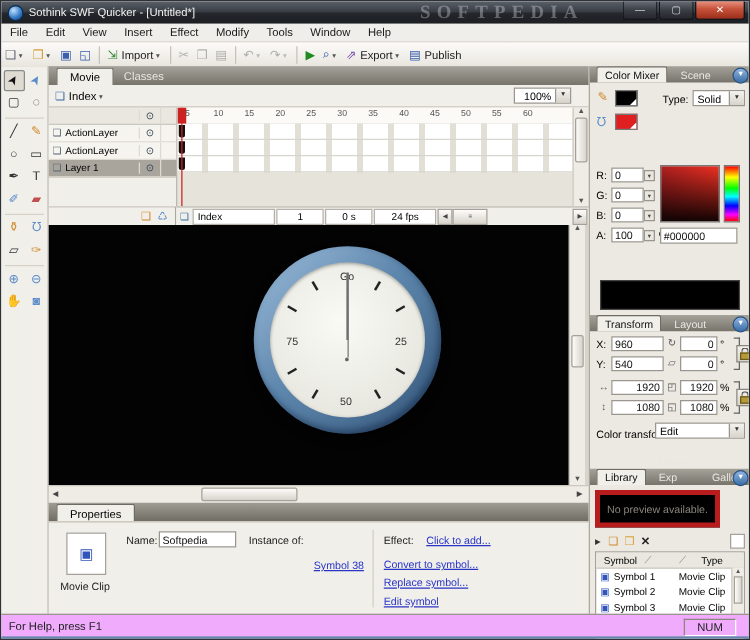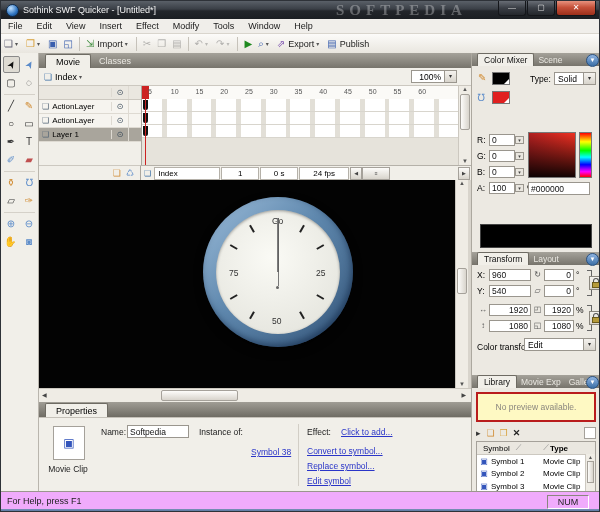--- a/index.html
+++ b/index.html
@@ -40,21 +40,21 @@
   .tool-row{display:flex;justify-content:center;}
   .tool{width:17px;height:17px;margin:0 0 1px 1px;font-size:10px;line-height:17px;text-align:center;color:#333;}
   .tool.sel{border:1px solid #8a8a8a;background:#dedbd3;border-radius:2px;box-sizing:border-box;line-height:15px;}
   .tool-sep{height:1px;background:#d5d1c9;margin:2px 3px;}
   .rot{display:inline-block;transform:rotate(-60deg);}
   .c-blk{color:#111;}.c-blu{color:#5b8bc9;}.c-ora{color:#d08a30;}.c-red{color:#c05050;}
   
   .ptabs{height:13px;background:linear-gradient(#a5a29a,#77746c);display:flex;align-items:flex-end;position:relative;}
   .ptab-act{background:#f1efe9;border:1px solid #6e6b63;border-bottom:none;border-radius:2px 2px 0 0;
     font-size:8.5px;padding:0 6px;height:12px;line-height:13px;margin-left:5px;color:#111;}
-  .ptab-in{font-size:8.5px;color:#e9e7e1;padding:0 4px;line-height:12px;}
+  .ptab-in{font-size:8.5px;color:#e9e7e1;padding:0 10px;line-height:12px;}
   .chev{position:absolute;right:2px;top:1px;width:11px;height:11px;border-radius:50%;
     background:linear-gradient(#8fb4e2,#3a6ea5);border:1px solid #2a5180;color:#fff;
     font-size:6px;line-height:10px;text-align:center;}
   .fld{background:#fff;border:1px solid #9a968e;font-size:8.5px;color:#111;
     font-family:"Liberation Sans",sans-serif;padding:0 2px;box-sizing:border-box;}
   .spin{width:9px;border:1px solid #9a968e;background:#e9e6df;font-size:5px;color:#444;
     text-align:center;box-sizing:border-box;}
   .lnk{color:#2a35c8;text-decoration:underline;font-size:8.5px;}
   .sel-dd{background:#fff;border:1px solid #9a968e;font-size:8.5px;display:flex;align-items:center;box-sizing:border-box;}
   .sel-dd .val{flex:1;padding:0 3px;}
@@ -141,21 +141,21 @@
   .rainbow{position:absolute;left:107px;top:66px;width:11px;height:44px;border:1px solid #777;
     background:linear-gradient(#ff0000,#ffff00 20%,#00ff00 40%,#00ffff 55%,#0000ff 72%,#ff00ff 88%,#ff0000);}
   .blackbar{position:absolute;left:8px;width:110px;height:22px;background:#000;border:1px solid #444;}
   .tf-content{position:relative;height:100px;}
   .tf-row{position:absolute;left:5px;display:flex;align-items:center;height:13px;}
   .tico{width:13px;text-align:center;color:#555;font-size:8px;}
   .brk{position:absolute;width:4px;height:24px;border:1px solid #666;border-left:none;}
   .lockbtn{position:absolute;width:12px;height:12px;border:1px solid #8a867e;background:linear-gradient(#f4f2ee,#d8d4cc);}
   .lockbtn::before{content:"";position:absolute;left:3px;top:1px;width:4px;height:4px;border:1px solid #555;border-bottom:none;border-radius:3px 3px 0 0;}
   .lockbtn::after{content:"";position:absolute;left:2px;top:5px;width:7px;height:4px;background:#b59a3a;border:1px solid #6b5a1a;}
-  .lib-preview{position:absolute;left:4px;top:16px;width:120px;height:30px;background:#fef9c3;border:2px solid #b91c1c;
+  .lib-preview{position:absolute;left:4px;top:16px;width:100px;height:30px;background:#000000;border:4px solid #b91c1c;
     display:flex;align-items:center;justify-content:center;color:#8a867e;box-sizing:border-box;}
   .lib-tools{position:absolute;left:4px;top:50px;width:120px;height:13px;display:flex;align-items:center;font-size:9px;}
   .lib-list{position:absolute;left:4px;top:65px;width:120px;height:64px;border:1px solid #a5a19a;background:#fff;box-sizing:border-box;overflow:hidden;}
   .lib-hdr{height:12px;background:#eae7e0;border-bottom:1px solid #ccc8c0;display:flex;align-items:center;font-size:8px;}
   .lib-row{height:12.5px;display:flex;align-items:center;font-size:8px;}
   .lib-ico{width:14px;text-align:center;color:#3355bb;font-size:8px;}
   .lib-vs{position:absolute;right:0;top:12px;width:9px;bottom:0;background:#efece5;border-left:1px solid #ccc8c0;font-size:5px;color:#555;text-align:center;}
   
   .statusbar{position:absolute;left:0;top:490px;width:100%;height:18px;background:#f0abfc;
     border-top:1px solid #9a968e;display:flex;align-items:center;font-size:9px;color:#222;}
@@ -556,21 +556,21 @@
         <span class="g-open" style="margin-right:5px;">❒</span>
         <span style="color:#222;font-weight:bold;">✕</span>
         <span style="flex:1;"></span>
         <span style="width:10px;height:10px;border:1px solid #a5a19a;background:#fff;"></span>
       </div>
       <div class="lib-list" style="top:53px;height:76px;">
         <div class="lib-hdr">
           <span style="margin-left:6px;">Symbol</span>
           <span style="margin-left:6px;color:#888;">⟋</span>
           <span style="margin-left:22px;color:#888;">⟋</span>
-          <span style="margin-left:1px;font-weight:bold;">Type</span>
+          <span style="margin-left:12px;">Type</span>
         </div>
         <div class="lib-row">
           <span class="lib-ico">▣</span>
           <span style="width:52px;">Symbol 1</span>
           <span>Movie Clip</span>
         </div>
         <div class="lib-row">
           <span class="lib-ico">▣</span>
           <span style="width:52px;">Symbol 2</span>
           <span>Movie Clip</span>

